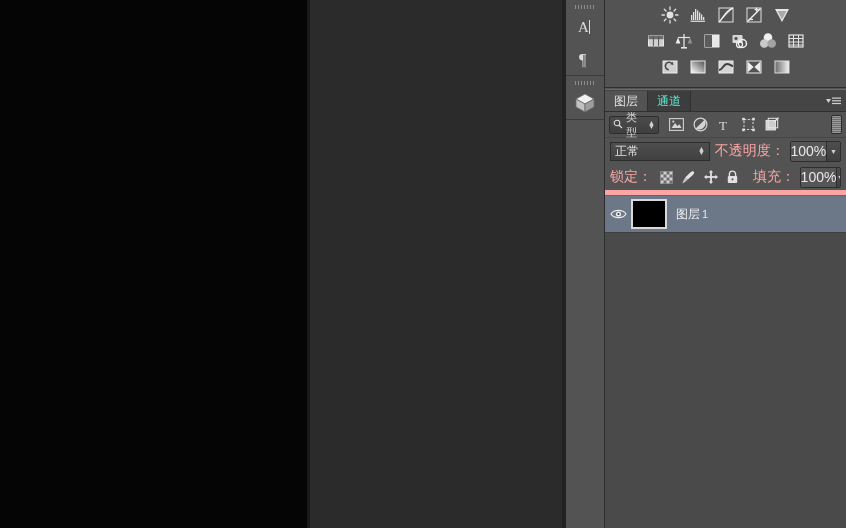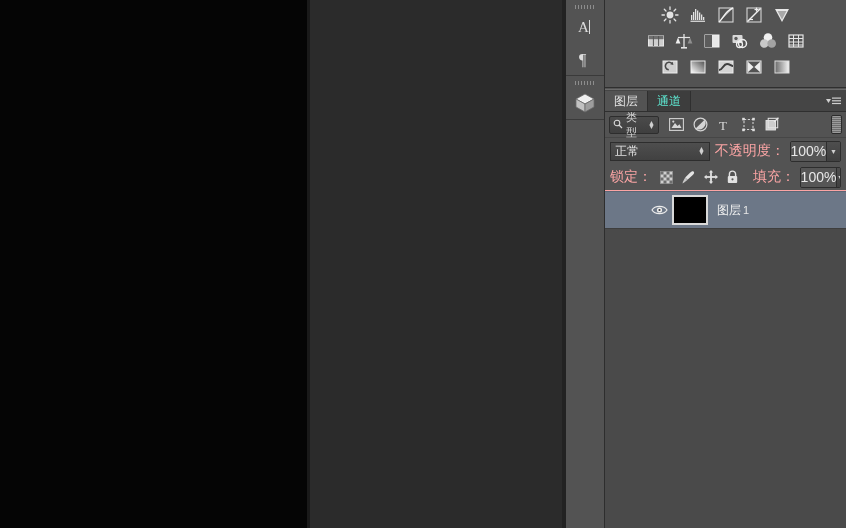--- a/index.html
+++ b/index.html
@@ -275,21 +275,21 @@
   }
 
   
   .lock-row {
     height: 26px;
     display: flex;
     align-items: center;
     padding: 0 5px;
     gap: 5px;
     background: #535353;
-    border-bottom: 1px solid #fca5a5;
+    border-bottom: 5px solid #fca5a5;
   }
   .lock-icons {
     display: flex;
     align-items: center;
     gap: 7px;
     margin-left: 2px;
   }
   .lock-ic {
     width: 15px; height: 15px;
     display: flex; align-items: center; justify-content: center;
@@ -303,21 +303,20 @@
     overflow: hidden;
   }
   .layer-row {
     height: 38px;
     display: flex;
     align-items: center;
     background: #6c7787;
     border-top: 1px solid #5c6675;
     border-bottom: 1px solid #3e3e3e;
     box-sizing: border-box;
-    padding-left: 41px;
   }
   .eye-cell {
     width: 26px;
     display: flex;
     align-items: center;
     justify-content: center;
     color: #e9e9e9;
   }
   .thumb {
     width: 36px;

